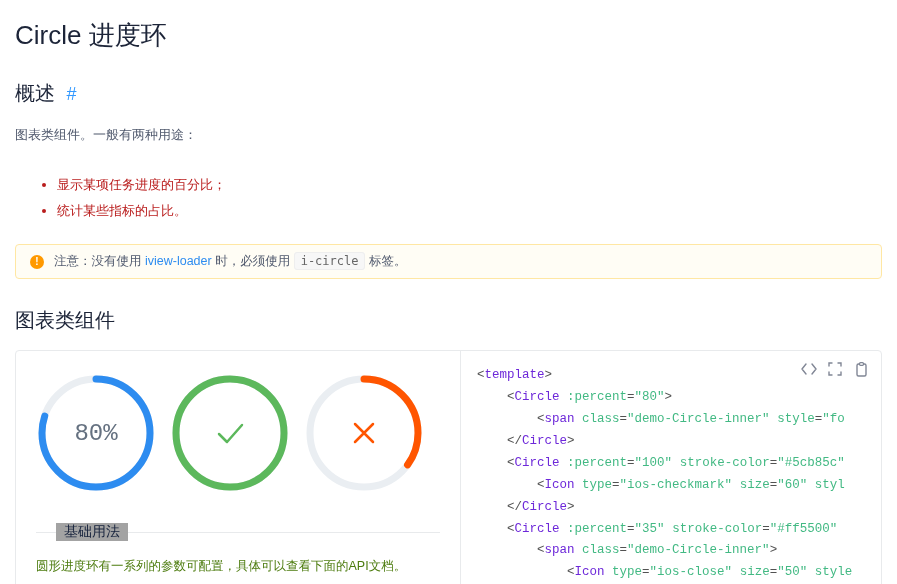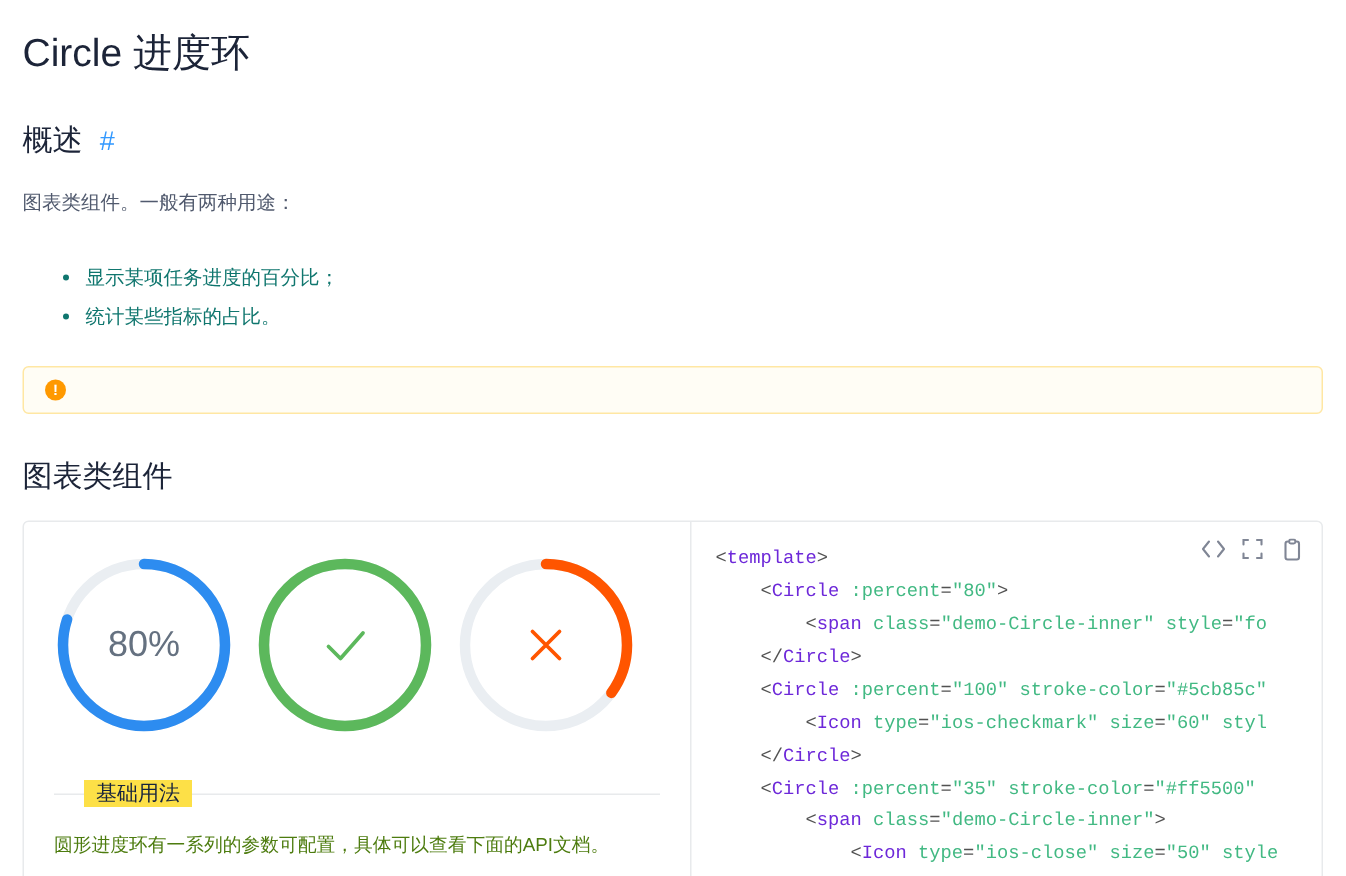--- a/index.html
+++ b/index.html
@@ -34,21 +34,21 @@
     margin-bottom: 26px;
     line-height: 1.8;
   }
   ul.bullets {
     list-style: disc;
     padding-left: 42px;
     margin-bottom: 20px;
   }
   ul.bullets li {
     font-size: 13px;
-    color: #0f766e;
+    color: #b91c1c;
     line-height: 2;
   }
   .alert {
     border: 1px solid #ffe7a3;
     background: #fffdf5;
     border-radius: 4px;
     padding: 8px 14px;
     display: flex;
     align-items: center;
     gap: 10px;
@@ -98,21 +98,21 @@
     overflow: hidden;
   }
   .circles {
     display: flex;
     gap: 14px;
     justify-content: flex-start;
     margin-bottom: 30px;
   }
   .circle-wrap {
     position: relative;
-    width: 120px; height: 120px;
+    width: 120px; height: 120px; font-family: Liberation Mono, monospace;
   }
   .circle-wrap svg { display: block; }
   .circle-center {
     position: absolute;
     inset: 0;
     display: flex;
     align-items: center;
     justify-content: center;
     font-size: 24px;
     color: #657180;
@@ -124,21 +124,21 @@
   .demo-title-line {
     position: absolute;
     top: 50%;
     left: 0; right: 0;
     height: 1px;
     background: #e8eaec;
     z-index: 0;
   }
   .demo-title {
     position: relative;
-    background: #fde047;
+    background: #a3a3a3;
     padding: 0 8px;
     margin-left: 20px;
     font-size: 14px;
     color: #17233d;
     z-index: 1;
     display: inline-block;
   }
   .demo-desc {
     font-size: 12.5px;
     color: #4d7c0f;
@@ -182,20 +182,27 @@
 </h2>
 
 <p class="desc">图表类组件。一般有两种用途：</p>
 <ul class="bullets">
   <li>显示某项任务进度的百分比；</li>
   <li>统计某些指标的占比。</li>
 </ul>
 
 <div class="alert">
   <span class="alert-icon">!</span>
+  <span>
+    <span>注意：没有使用</span>
+    <a href="#">iview-loader</a>
+    <span>时，必须使用</span>
+    <code>i-circle</code>
+    <span>标签。</span>
+  </span>
 </div>
 
 <h2 class="section-title">图表类组件</h2>
 
 <div class="demo-row">
   <div class="demo-left">
     <div class="circles">
 
       <div class="circle-wrap">
         <svg width="120" height="120" viewBox="0 0 120 120">

